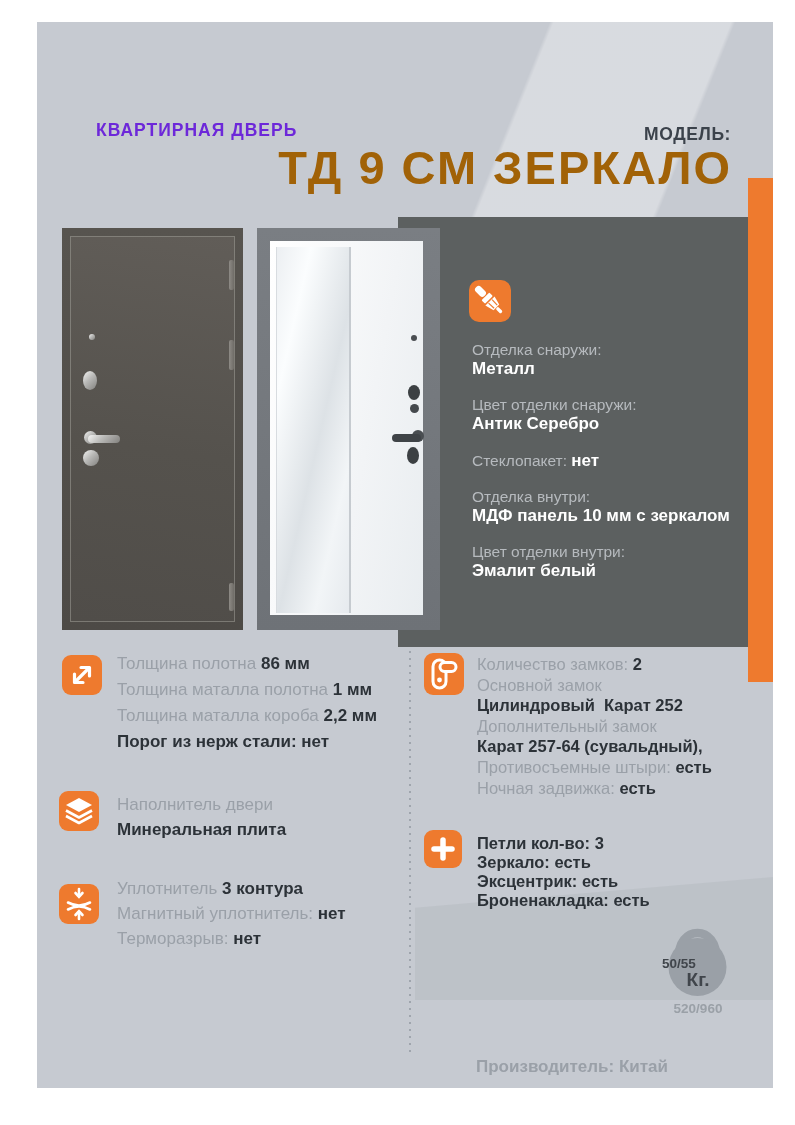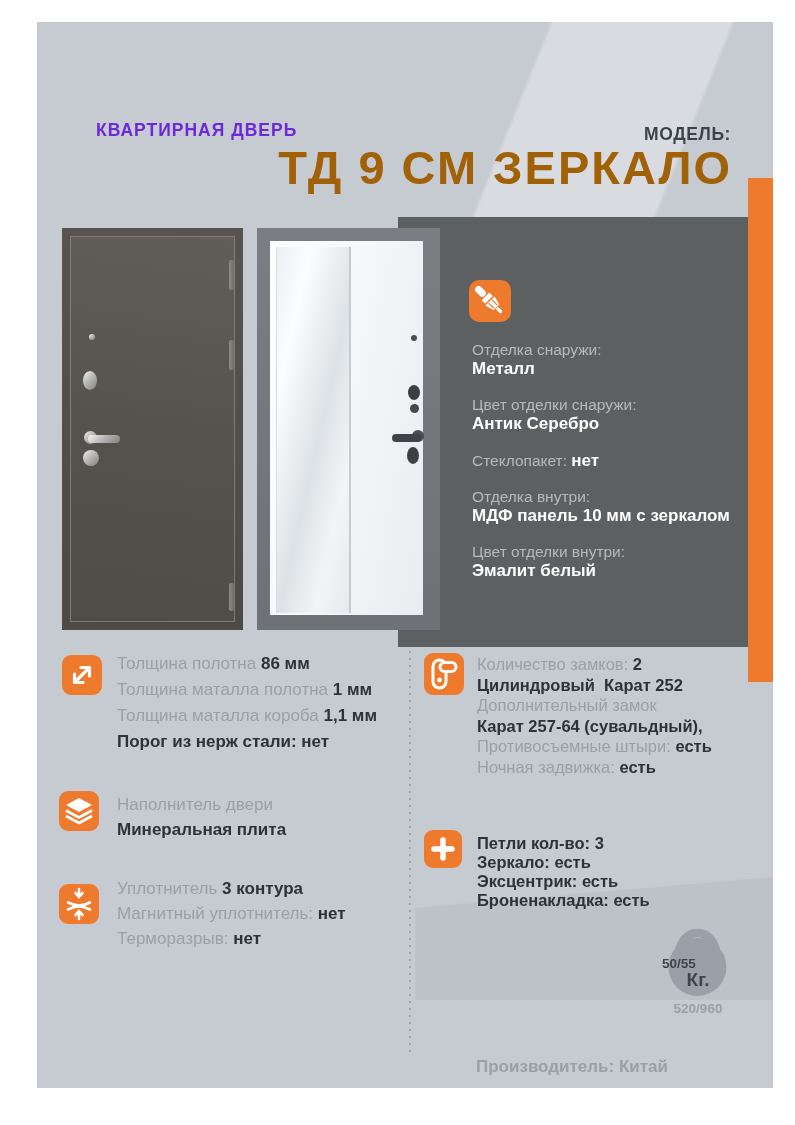--- a/index.html
+++ b/index.html
@@ -167,21 +167,21 @@
       <g stroke="#fff" stroke-width="3.2" stroke-linecap="round" stroke-linejoin="round" fill="none">
         <path d="M13 27 L27 13"></path>
         <path d="M19 12.5 H27.5 V21"></path>
         <path d="M12.5 19 V27.5 H21"></path>
       </g>
     </svg>
   </div>
   <div class="abs spec thickness">
     <div><span class="g">Толщина полотна </span><span class="b">86 мм</span></div>
     <div><span class="g">Толщина маталла полотна </span><span class="b">1 мм</span></div>
-    <div><span class="g">Толщина маталла короба </span><span class="b">1,1 мм</span></div>
+    <div><span class="g">Толщина маталла короба </span><span class="b">2,2 мм</span></div>
     <div><span class="g"></span><span class="b">Порог из нерж стали: нет</span></div>
   </div>
 
   <div class="abs oicon ic-layers">
     <svg width="40" height="40" viewBox="0 0 40 40">
       <path d="M20 7 L33 14 L20 21 L7 14 Z" fill="#fff"></path>
       <g fill="none" stroke="#fff" stroke-width="2.6" stroke-linejoin="round">
         <path d="M7 19.5 L20 26.5 L33 19.5"></path>
         <path d="M7 25 L20 32 L33 25"></path>
       </g>
@@ -214,20 +214,21 @@
 
   <div class="abs oicon ic-lock">
     <svg width="40" height="42" viewBox="0 0 40 42">
       <rect x="9" y="7" width="13" height="28" rx="6.5" fill="none" stroke="#fff" stroke-width="3"></rect>
       <rect x="16" y="9.5" width="16" height="9" rx="4.5" fill="#ee7a2e" stroke="#fff" stroke-width="3"></rect>
       <circle cx="15.5" cy="27" r="2.4" fill="#fff"></circle>
     </svg>
   </div>
   <div class="abs spec locks">
     <div><span class="g">Количество замков: </span><span class="b">2</span></div>
+    <div><span class="g">Основной замок</span><span class="b"></span></div>
     <div><span class="g"></span><span class="b">Цилиндровый&nbsp; Карат 252</span></div>
     <div><span class="g">Дополнительный замок</span><span class="b"></span></div>
     <div><span class="g"></span><span class="b">Карат 257-64 (сувальдный),</span></div>
     <div><span class="g">Противосъемные штыри: </span><span class="b">есть</span></div>
     <div><span class="g">Ночная задвижка: </span><span class="b">есть</span></div>
   </div>
 
   <div class="abs oicon ic-plus">
     <svg width="38" height="38" viewBox="0 0 38 38">
       <g stroke="#fff" stroke-width="5.5" stroke-linecap="round">

